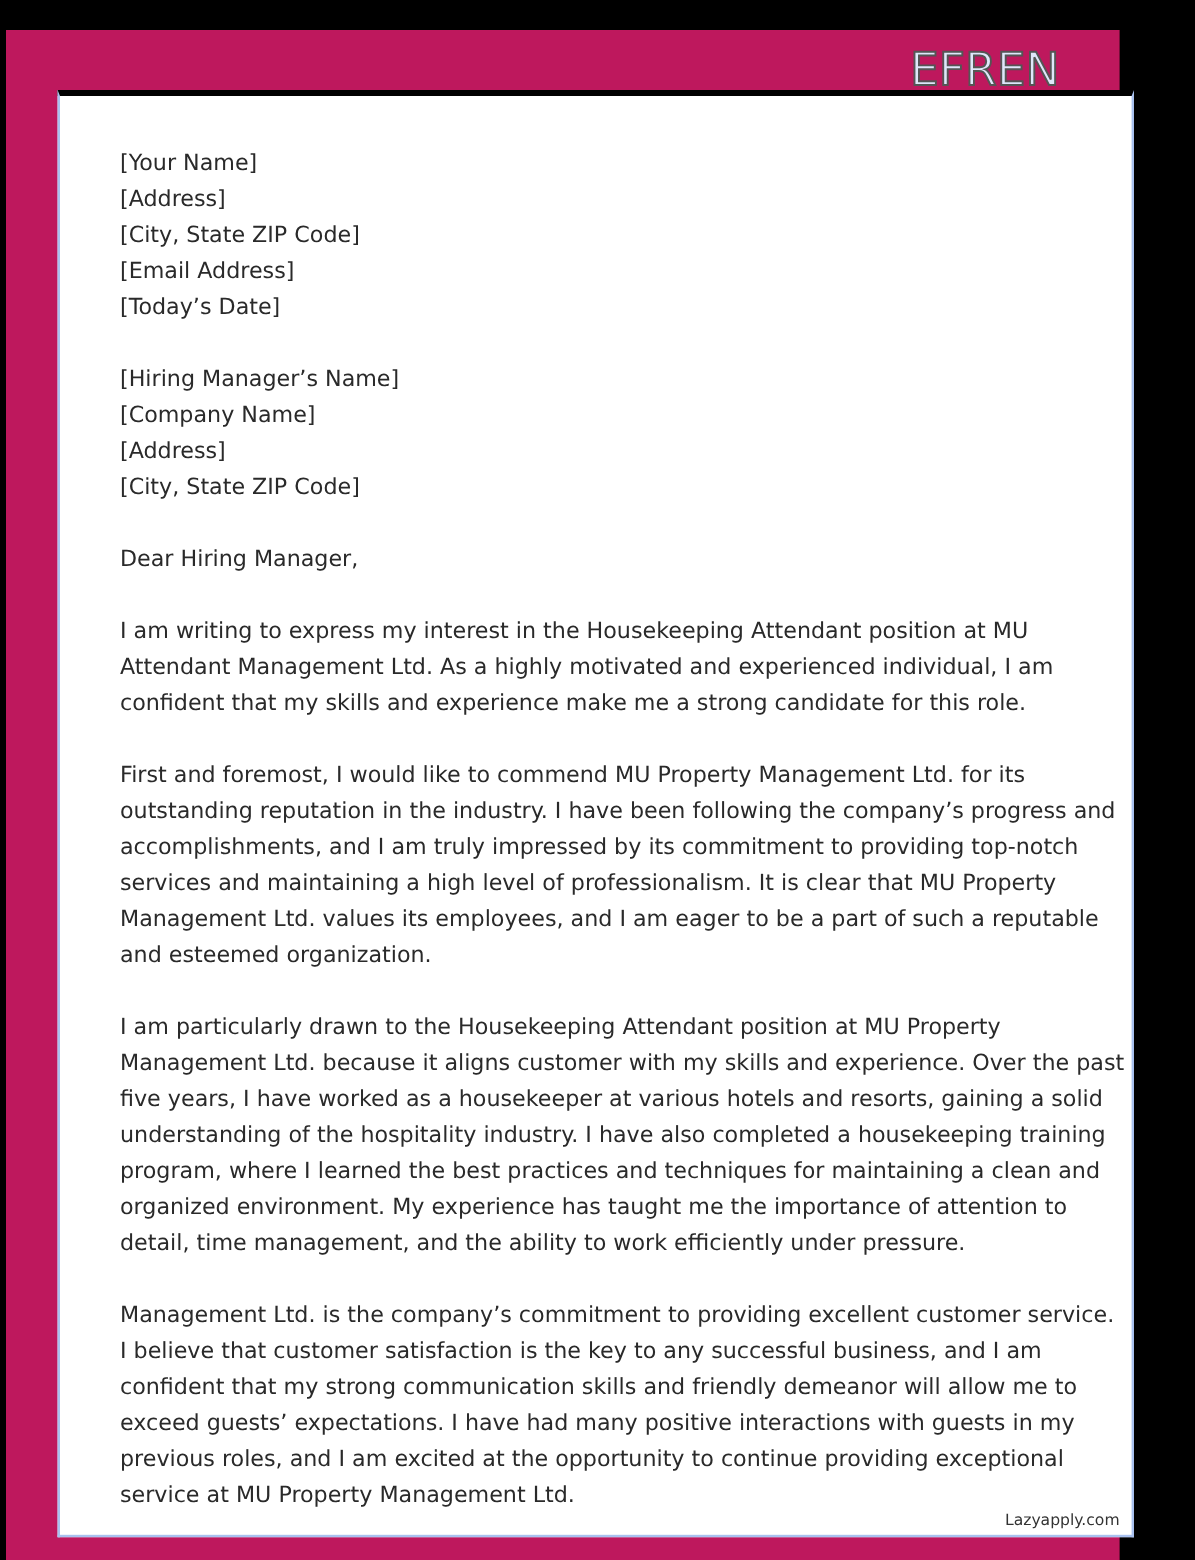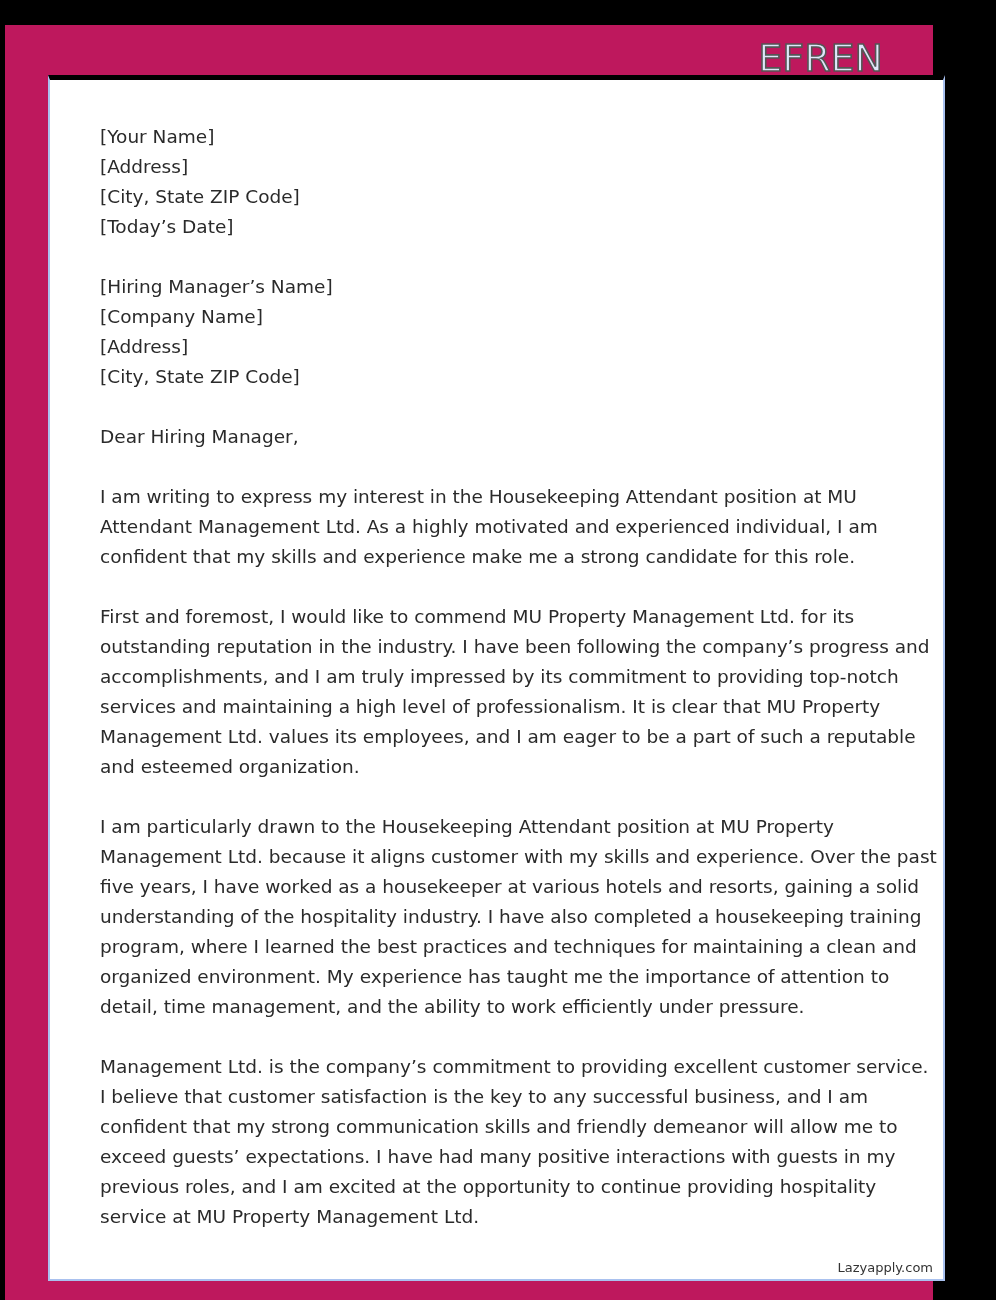--- a/index.html
+++ b/index.html
@@ -52,20 +52,21 @@
 <div class="frame">
   <div class="logo">EFREN</div>
 
   <div class="card">
     <div class="content">
 
       <div>
         <span class="line">[Your Name]</span>
         <span class="line">[Address]</span>
         <span class="line">[City, State ZIP Code]</span>
+        <span class="line">[Email Address]</span>
         <span class="line">[Today’s Date]</span>
       </div>
       <div class="gap"></div>
 
       <div>
         <span class="line">[Hiring Manager’s Name]</span>
         <span class="line">[Company Name]</span>
         <span class="line">[Address]</span>
         <span class="line">[City, State ZIP Code]</span>
       </div>
@@ -100,20 +101,20 @@
         <span class="line">organized environment. My experience has taught me the importance of attention to</span>
         <span class="line">detail, time management, and the ability to work efficiently under pressure.</span>
       </div>
       <div class="gap"></div>
 
       <div class="para">
         <span class="line">Management Ltd. is the company’s commitment to providing excellent customer service.</span>
         <span class="line">I believe that customer satisfaction is the key to any successful business, and I am</span>
         <span class="line">confident that my strong communication skills and friendly demeanor will allow me to</span>
         <span class="line">exceed guests’ expectations. I have had many positive interactions with guests in my</span>
-        <span class="line">previous roles, and I am excited at the opportunity to continue providing hospitality</span>
+        <span class="line">previous roles, and I am excited at the opportunity to continue providing exceptional</span>
         <span class="line">service at MU Property Management Ltd.</span>
       </div>
     </div>
 
     <div class="footer">Lazyapply.com</div>
   </div>
 </div>
 
 </body></html>

